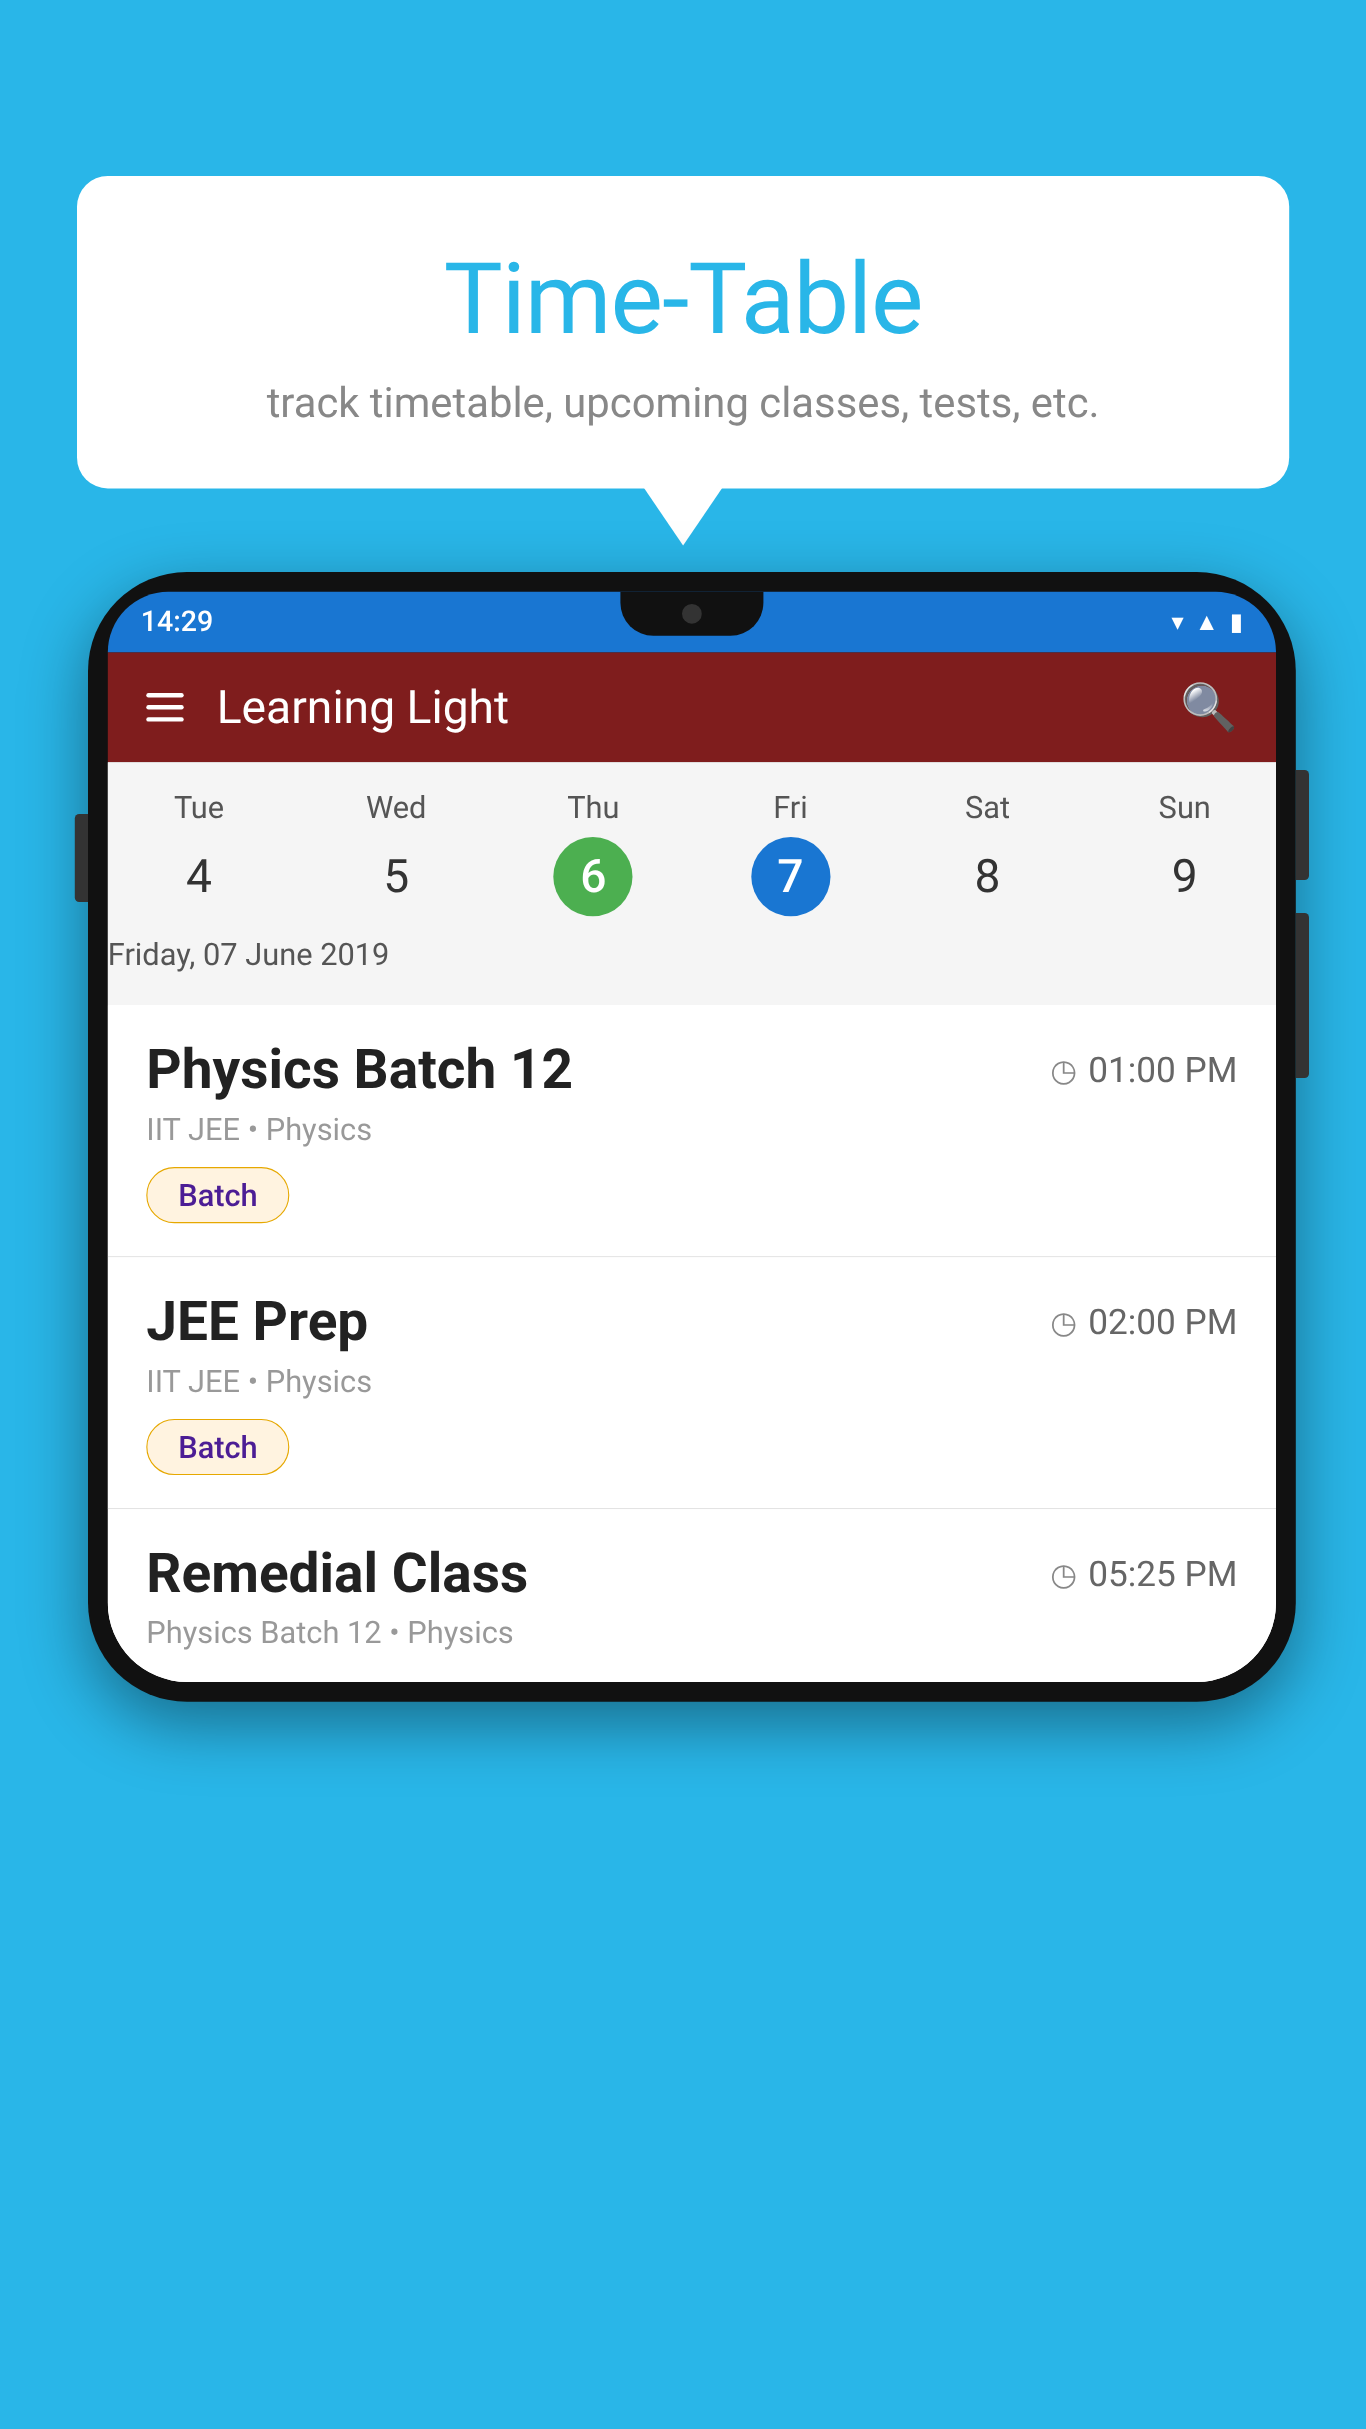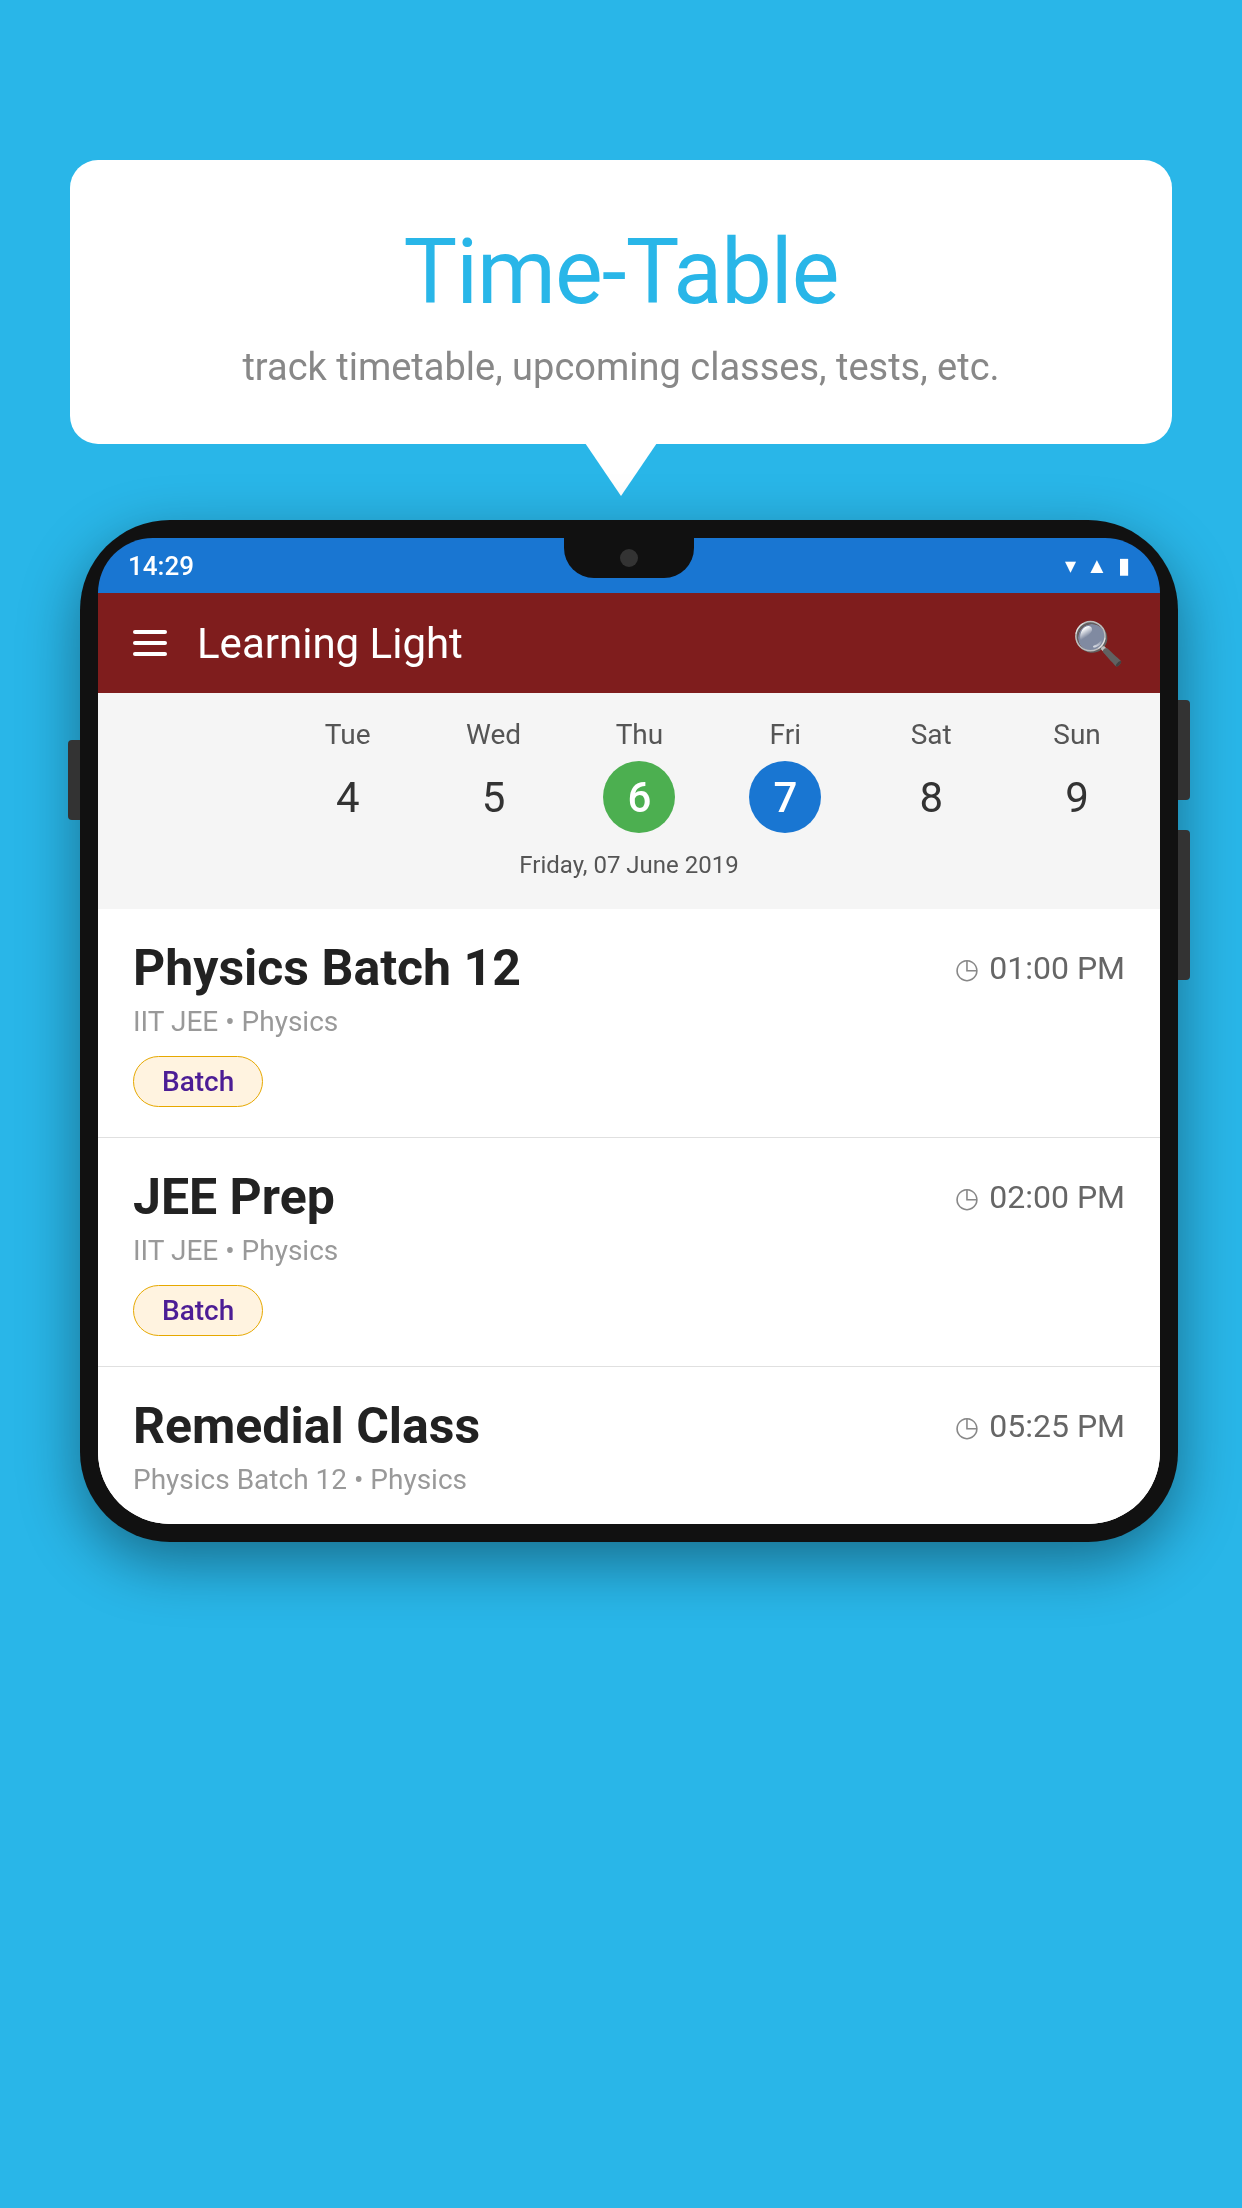--- a/index.html
+++ b/index.html
@@ -166,21 +166,21 @@
     }
 
     
     .calendar-strip {
       background: #f5f5f5;
       padding: 25px 0 15px;
     }
 
     .days-row {
       display: flex;
-      justify-content: flex-end;
+      justify-content: space-between;
       padding: 0 10px;
       margin-bottom: 10px;
     }
 
     .day-cell {
       display: flex;
       flex-direction: column;
       align-items: center;
       width: 14%;
     }
@@ -209,22 +209,21 @@
       font-weight: 500;
     }
 
     .day-number.selected {
       background: #1976d2;
       color: #fff;
       font-weight: 500;
     }
 
     .selected-date-label {
-      text-align: center;
-      font-size: 24px;
+      font-size: 28px;
       color: #555;
       padding: 8px 0 15px;
     }
 
     
     .schedule-container {
       background: #fff;
     }
 
     .schedule-item {

